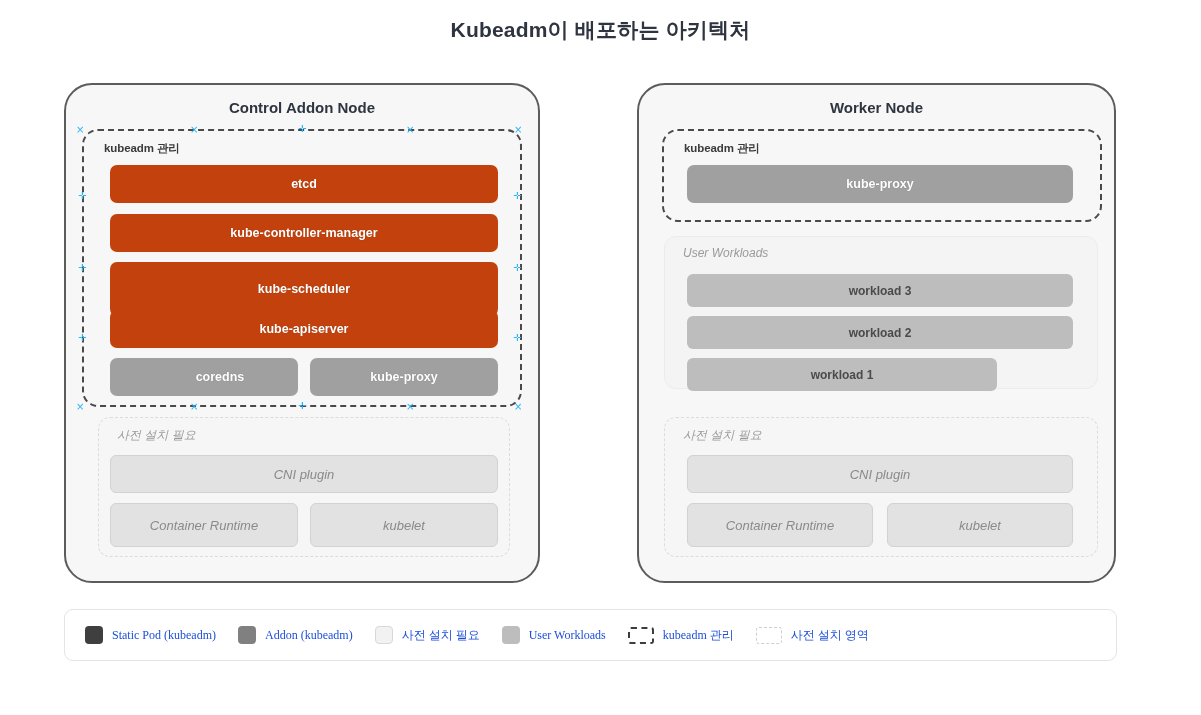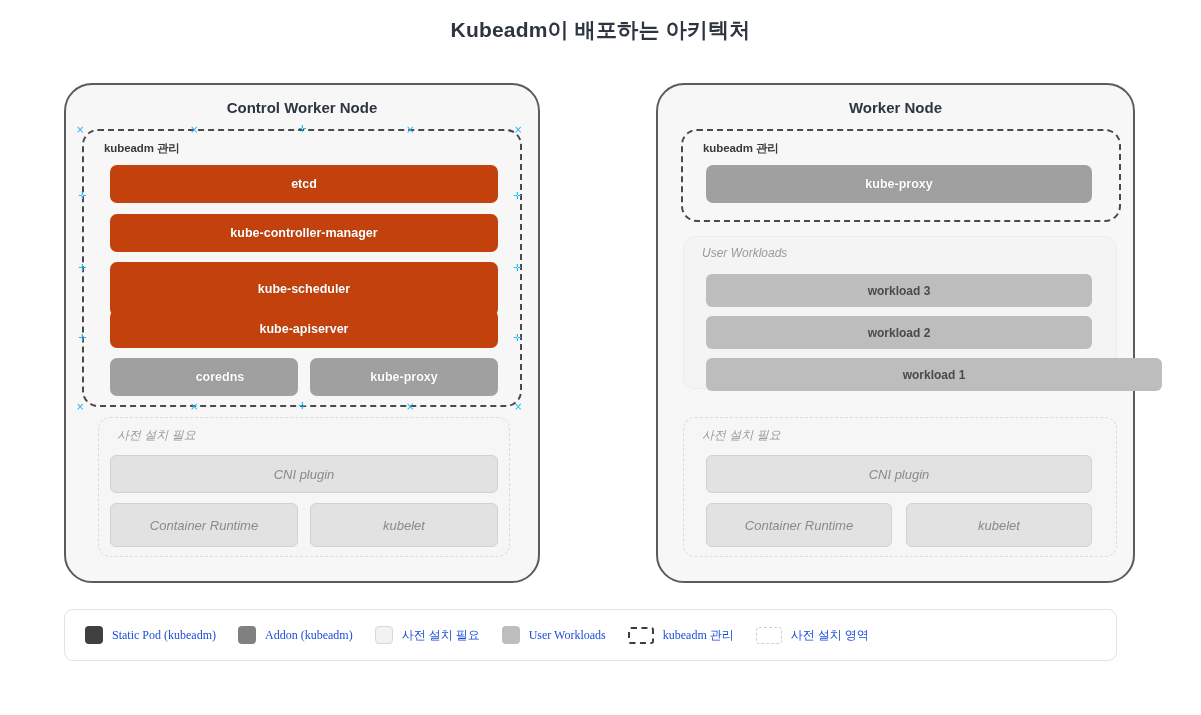--- a/index.html
+++ b/index.html
@@ -34,21 +34,21 @@
   }
 
   
   .node {
     position: absolute;
     background: #f7f7f7;
     border: 2.5px solid #5c5c5c;
     border-radius: 28px;
   }
   #node-control { left: 64px;  top: 83px; width: 476px; height: 500px; }
-  #node-worker  { left: 637px; top: 83px; width: 479px; height: 500px; margin-left: 19px; }
+  #node-worker  { left: 637px; top: 83px; width: 479px; height: 500px; }
 
   .node-title {
     position: absolute;
     top: 14px;
     left: 0;
     width: 100%;
     text-align: center;
     font-size: 15px;
     font-weight: bold;
     color: #2e3440;
@@ -177,21 +177,21 @@
   .sw-dot       { background: transparent; border: 1.5px dashed #cfcfcf; border-radius: 3px; width: 26px; height: 17px; }
 </style>
 </head>
 <body>
 
 <div class="page">
 
   <div class="diagram-title">Kubeadm이 배포하는 아키텍처</div>
 
   <div class="node" id="node-control">
-    <div class="node-title">Control Worker Node</div>
+    <div class="node-title">Control Addon Node</div>
 
     <div class="kubeadm-region" id="kubeadm-control">
       <div class="region-label">kubeadm 관리</div>
     </div>
 
     <div class="comp static-pod" style="left:44px; top:80px; width:388px; height:38px;">etcd</div>
     <div class="comp static-pod" style="left:44px; top:129px; width:388px; height:38px;">kube-controller-manager</div>
     <div class="comp static-pod" style="left:44px; top:177px; width:388px; height:54px;">kube-scheduler</div>
     <div class="comp static-pod" style="left:44px; top:225px; width:388px; height:38px;">kube-apiserver</div>
 
@@ -232,21 +232,21 @@
       <div class="region-label">kubeadm 관리</div>
     </div>
 
     <div class="comp addon" style="left:48px; top:80px; width:386px; height:38px;">kube-proxy</div>
 
     <div class="soft-section" style="left:25px; top:151px; width:434px; height:153px;">
       <div class="soft-label">User Workloads</div>
     </div>
     <div class="comp workload" style="left:48px; top:189px; width:386px; height:33px;">workload 3</div>
     <div class="comp workload" style="left:48px; top:231px; width:386px; height:33px;">workload 2</div>
-    <div class="comp workload" style="left:48px; top:273px; width:456px; height:33px;">workload 1</div>
+    <div class="comp workload" style="left:48px; top:273px; width:310px; height:33px;">workload 1</div>
 
     <div class="soft-section dotted" style="left:25px; top:332px; width:434px; height:140px;">
       <div class="soft-label">사전 설치 필요</div>
     </div>
     <div class="comp preinstall" style="left:48px; top:370px; width:386px; height:38px;">CNI plugin</div>
     <div class="comp preinstall" style="left:48px; top:418px; width:186px; height:44px;">Container Runtime</div>
     <div class="comp preinstall" style="left:248px; top:418px; width:186px; height:44px;">kubelet</div>
   </div>
 
   <div class="legend">

